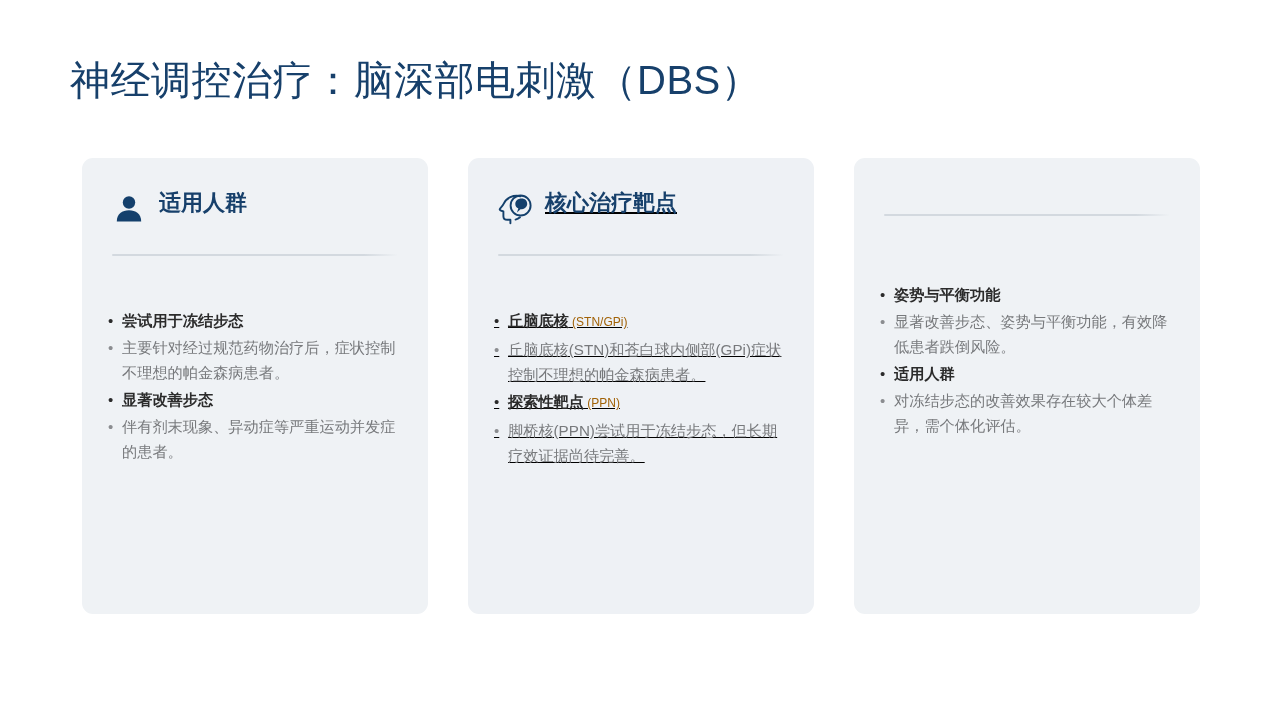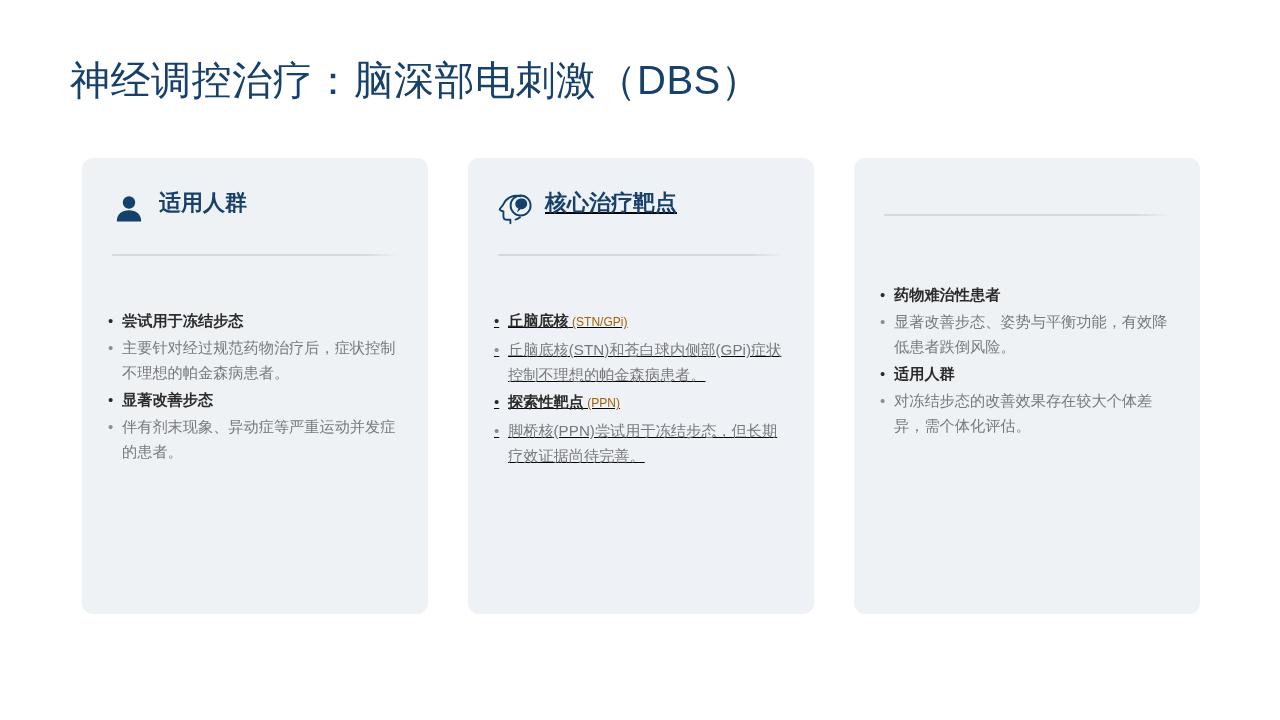--- a/index.html
+++ b/index.html
@@ -199,21 +199,21 @@
 
     </div>
   </div>
 
   <div class="card shift-body">
     <div class="divider"></div>
     <div class="card-body">
 
       <div class="bullet-item">
         <span class="bullet-dot">•</span>
-        <span class="bullet-text strong">药物难治性患者</span>
+        <span class="bullet-text strong">姿势与平衡功能</span>
       </div>
 
       <div class="bullet-item">
         <span class="bullet-dot muted">•</span>
         <span class="bullet-text">显著改善步态、姿势与平衡功能，有效降低患者跌倒风险。</span>
       </div>
 
       <div class="bullet-item">
         <span class="bullet-dot">•</span>
         <span class="bullet-text strong">适用人群</span>

